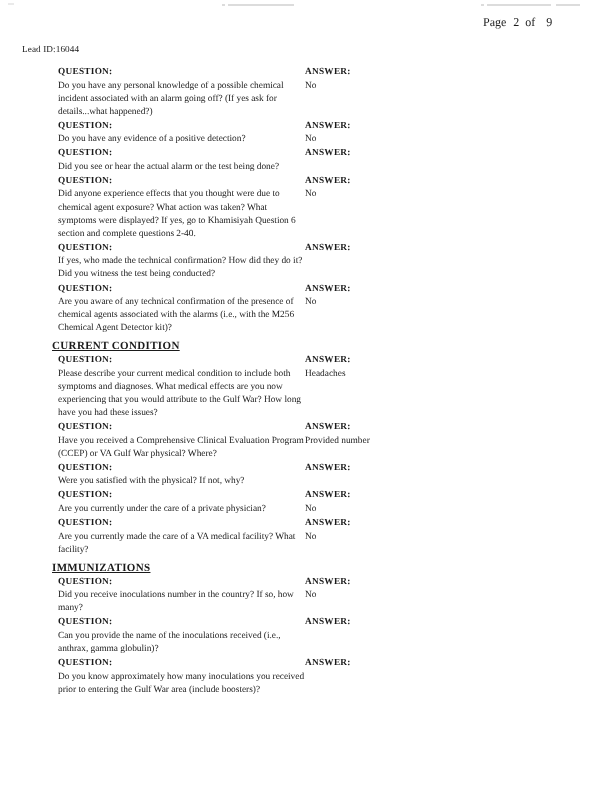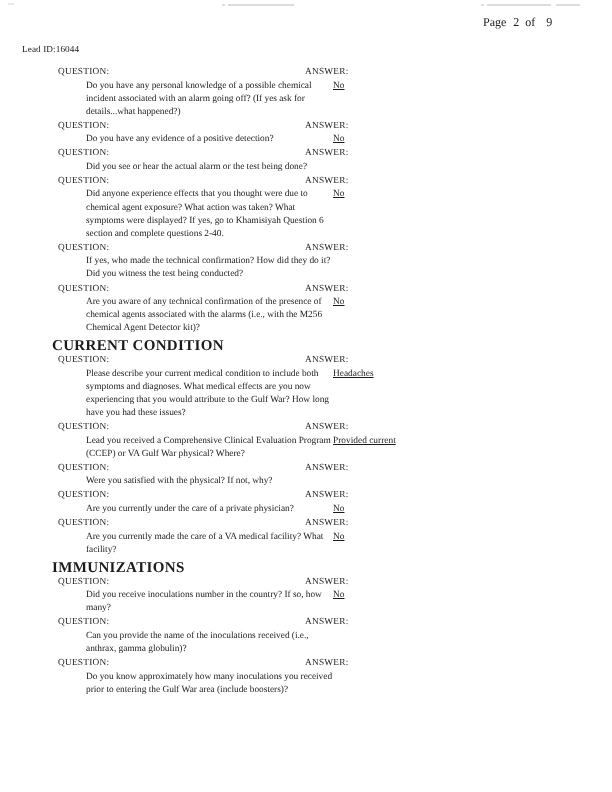--- a/index.html
+++ b/index.html
@@ -62,24 +62,25 @@
   
   .content {
     position: absolute;
     left: 52px;
     top: 66px;
     width: 508px;
   }
 
   .section-heading {
     font-weight: bold;
-    font-size: 15px;
+    font-size: 11px;
     letter-spacing: 0.35px;
     margin: 4px 0 1px 0;
     line-height: 14px;
+    text-decoration: underline;
   }
 
   .qa-block {
     position: relative;
     margin-bottom: 1px;
   }
   .qa-row {
     display: flex;
     align-items: flex-start;
   }
@@ -89,35 +90,33 @@
     padding-left: 6px;
     box-sizing: border-box;
   }
   .a-col {
     width: 200px;
     flex: 0 0 200px;
     box-sizing: border-box;
   }
 
   .label-q, .label-a {
-    font-weight: normal;
+    font-weight: bold;
     font-size: 9.3px;
     letter-spacing: 0.25px;
     line-height: 13.5px;
   }
   .q-text {
     font-size: 9.4px;
     line-height: 13.1px;
     letter-spacing: -0.03px;
-    margin-left: 28px;
   }
   .a-text {
     font-size: 9.4px;
     line-height: 13.1px;
-    text-decoration: underline;
   }
 
   
   .content, .page-header { text-rendering: geometricPrecision; }
 </style>
 </head>
 <body>
 
 <div class="scan-artifact a1"></div>
 <div class="scan-artifact a2"></div>
@@ -204,22 +203,22 @@
         <div class="q-col q-text">Please describe your current medical condition to include both symptoms and diagnoses.  What medical effects are you now experiencing that you would attribute to the Gulf War?  How long have you had these issues?</div>
         <div class="a-col a-text">Headaches</div>
       </div>
     </div>
     <div class="qa-block">
       <div class="qa-row">
         <div class="q-col label-q">QUESTION:</div>
         <div class="a-col label-a">ANSWER:</div>
       </div>
       <div class="qa-row">
-        <div class="q-col q-text">Lead you received a Comprehensive Clinical Evaluation Program (CCEP) or VA Gulf War physical?  Where?</div>
-        <div class="a-col a-text">Provided current</div>
+        <div class="q-col q-text">Have you received a Comprehensive Clinical Evaluation Program (CCEP) or VA Gulf War physical?  Where?</div>
+        <div class="a-col a-text">Provided number</div>
       </div>
     </div>
     <div class="qa-block">
       <div class="qa-row">
         <div class="q-col label-q">QUESTION:</div>
         <div class="a-col label-a">ANSWER:</div>
       </div>
       <div class="qa-row">
         <div class="q-col q-text">Were you satisfied with the physical?  If not, why?</div>
         <div class="a-col a-text"></div>

